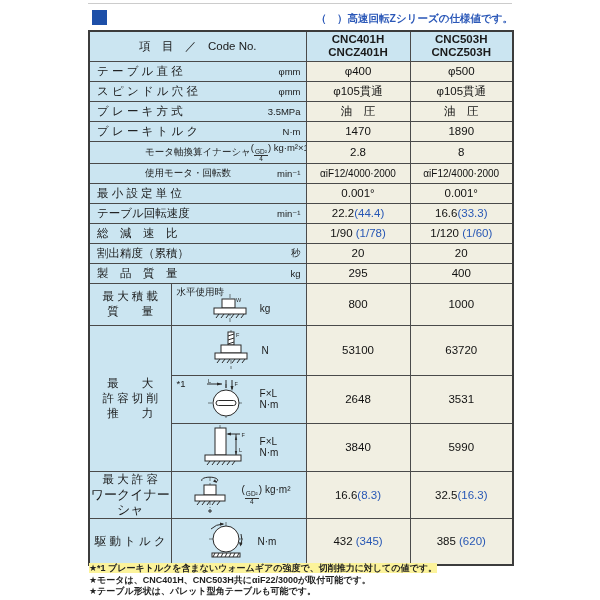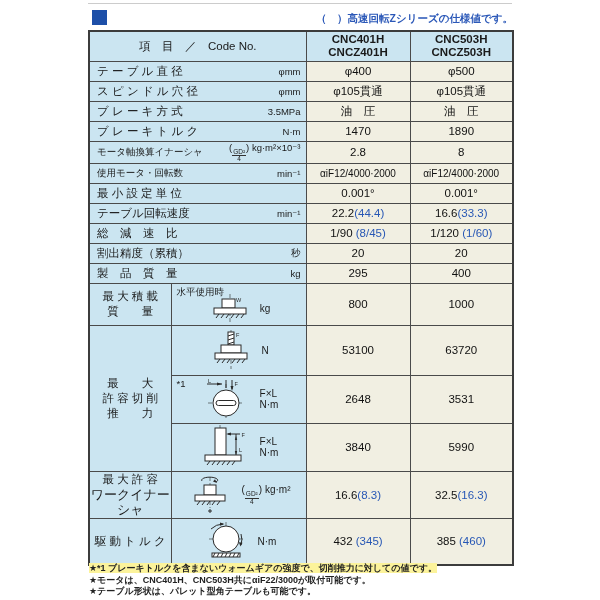--- a/index.html
+++ b/index.html
@@ -19,21 +19,21 @@
   table.spec{border:2px solid #3c3c3c;}
   .lab{background:#cbe5f1;}
   .val{background:#f1efe2;text-align:center;font-size:11.5px;color:#111;}
   .paren{color:#2757b5;}
   .hdr{background:#cbe5f1;text-align:center;font-weight:bold;font-size:11.5px;line-height:13px;}
   .hdr-item{background:#cbe5f1;text-align:center;font-size:11.5px;font-weight:normal;}
 
   .lc{display:flex;justify-content:space-between;align-items:center;padding:0 5px 0 7px;font-size:11.5px;}
   .lc .main{white-space:nowrap;}
   .lc .unit{font-size:9.5px;color:#1a1a1a;white-space:nowrap;}
-  .sm{font-size:9.5px;}
+  .sm{font-size:9.5px;margin-left:48px;}
   .xs{font-size:9px;}
 
   .glab{text-align:center;font-size:11.5px;line-height:15px;}
   .glab .l2sm{font-size:13px;}
   .dcell{position:relative;}
   .dflex{display:flex;align-items:center;justify-content:center;gap:7px;height:100%;}
   .prefix{position:absolute;left:5px;top:2px;font-size:9.5px;color:#1a1a1a;}
   .dunit{font-size:10px;line-height:11px;text-align:left;color:#1a1a1a;white-space:nowrap;}
 
   .frac{display:inline-flex;flex-direction:column;text-align:center;vertical-align:-3px;font-size:6.5px;line-height:6.5px;}
@@ -162,21 +162,21 @@
     <td class="val"><span>22.2</span><span class="paren">(44.4)</span></td>
     <td class="val"><span>16.6</span><span class="paren">(33.3)</span></td>
   </tr>
   <tr style="height:20px">
     <td colspan="2" class="lab">
           <div class="lc">
             <span class="main">総　減　速　比</span>
             <span class="unit"></span>
           </div>
         </td>
-    <td class="val"><span>1/90 </span><span class="paren">(8/45)</span></td>
+    <td class="val"><span>1/90 </span><span class="paren">(1/78)</span></td>
     <td class="val"><span>1/120 </span><span class="paren">(1/60)</span></td>
   </tr>
   <tr style="height:20px">
     <td colspan="2" class="lab">
           <div class="lc">
             <span class="main">割出精度（累積）</span>
             <span class="unit">秒</span>
           </div>
         </td>
     <td class="val"><span>20</span><span class="paren"></span></td>
@@ -358,21 +358,21 @@
               <line x1="20" y1="37" x2="22" y2="33"></line>
               <line x1="24" y1="37" x2="26" y2="33"></line>
               <line x1="28" y1="37" x2="30" y2="33"></line>
               <line x1="32" y1="37" x2="34" y2="33"></line>
               <line x1="36" y1="37" x2="38" y2="33"></line>
         </svg>
         <span class="dunit">N·m</span>
       </div>
     </td>
     <td class="val"><span>432 </span><span class="paren">(345)</span></td>
-    <td class="val"><span>385 </span><span class="paren">(460)</span></td>
+    <td class="val"><span>385 </span><span class="paren">(620)</span></td>
   </tr>
 </tbody>
   </table>
 
 <div class="notes">
   <div><span class="hl">★*1 ブレーキトルクを含まないウォームギアの強度で、切削推力に対しての値です。</span></div>
   <div>★モータは、CNC401H、CNC503H共にαiF22/3000が取付可能です。</div>
   <div>★テーブル形状は、パレット型角テーブルも可能です。</div>
 </div>
 

